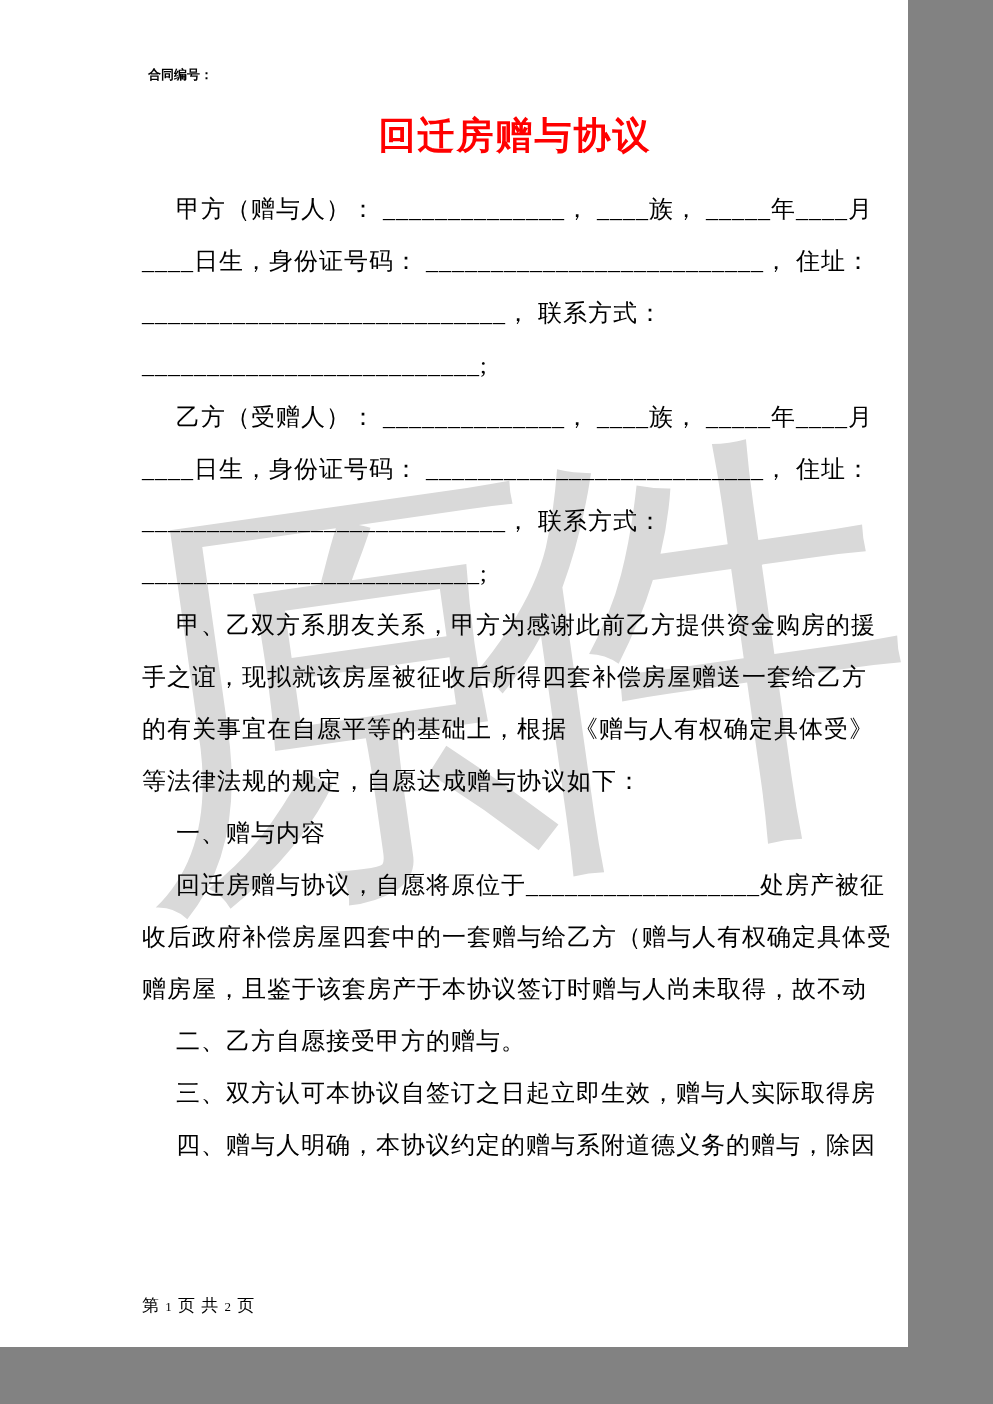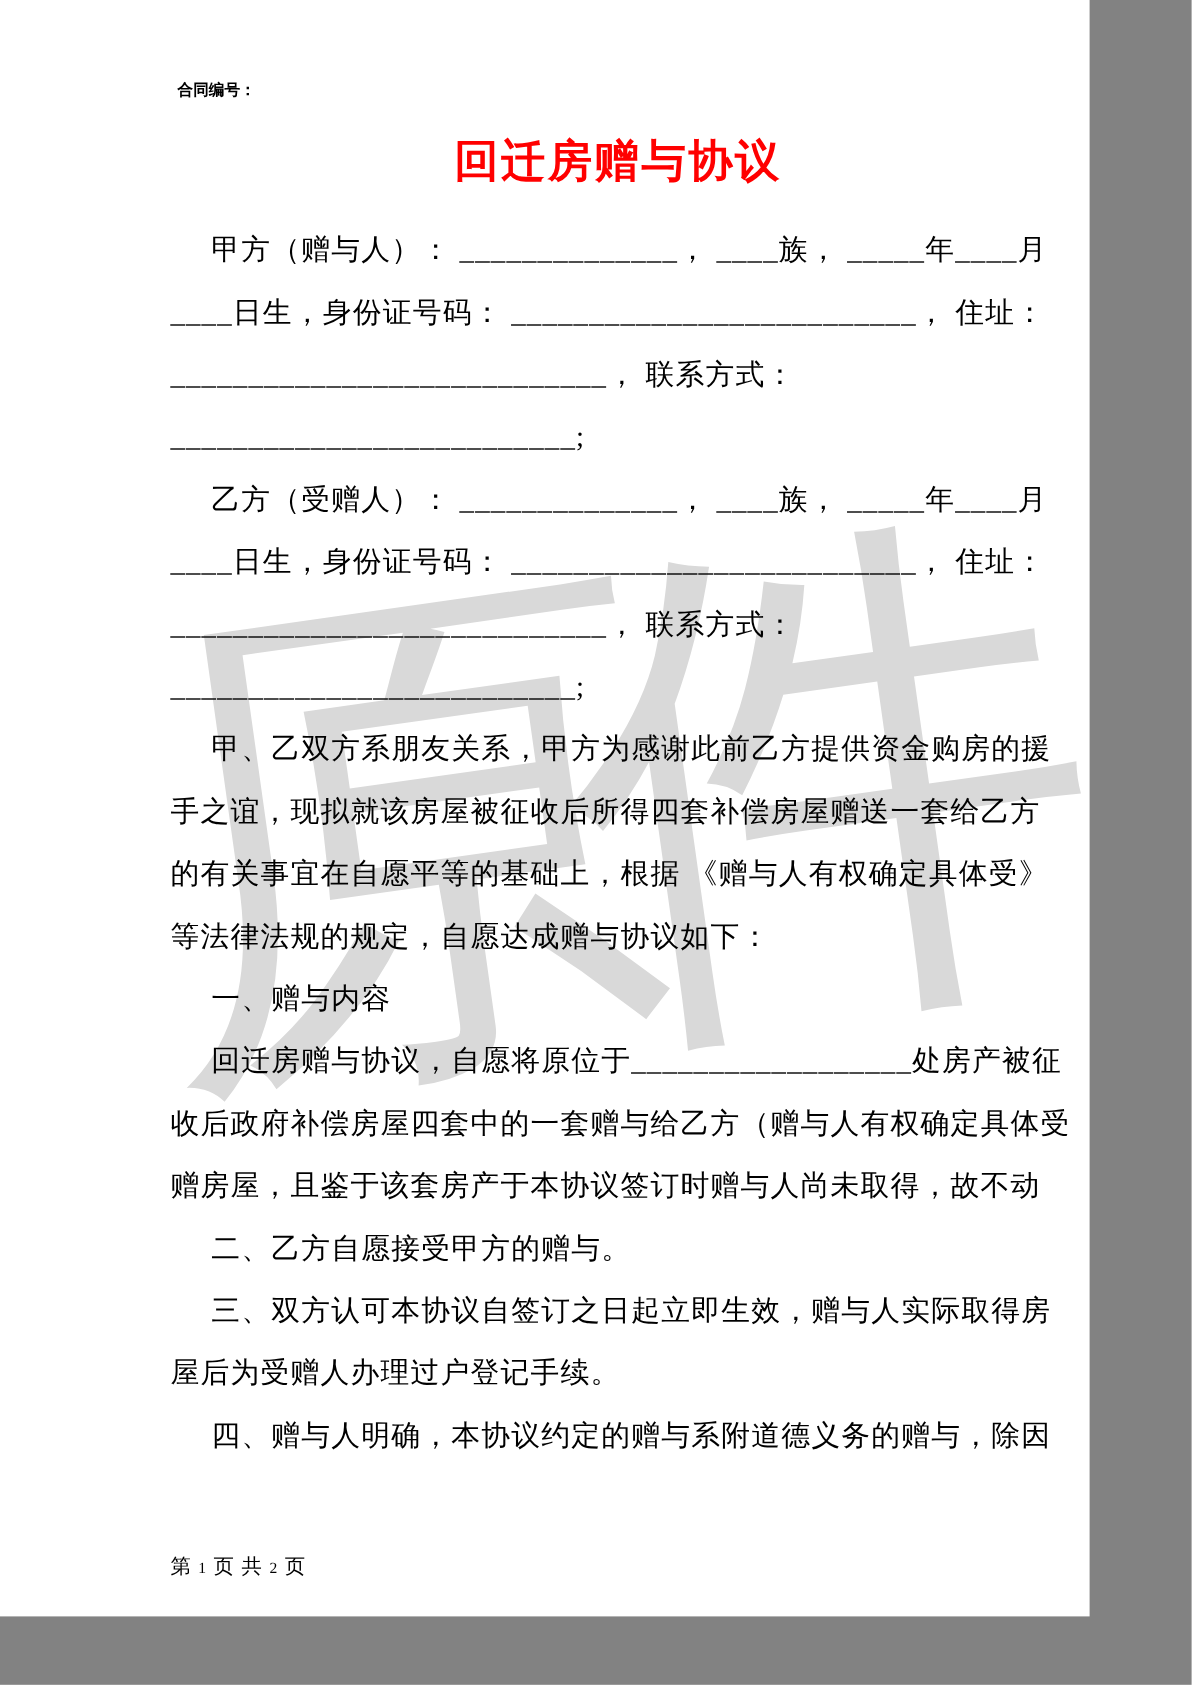--- a/index.html
+++ b/index.html
@@ -96,18 +96,17 @@
         <div class="line indent">甲、乙双方系朋友关系，甲方为感谢此前乙方提供资金购房的援</div>
         <div class="line">手之谊，现拟就该房屋被征收后所得四套补偿房屋赠送一套给乙方</div>
         <div class="line">的有关事宜在自愿平等的基础上，根据 《赠与人有权确定具体受》</div>
         <div class="line">等法律法规的规定，自愿达成赠与协议如下：</div>
         <div class="line indent">一、赠与内容</div>
         <div class="line indent">回迁房赠与协议，自愿将原位于__________________处房产被征</div>
         <div class="line">收后政府补偿房屋四套中的一套赠与给乙方（赠与人有权确定具体受</div>
         <div class="line">赠房屋，且鉴于该套房产于本协议签订时赠与人尚未取得，故不动</div>
         <div class="line indent">二、乙方自愿接受甲方的赠与。</div>
         <div class="line indent">三、双方认可本协议自签订之日起立即生效，赠与人实际取得房</div>
-        <div class="line">屋后为受赠人办理过户登记手续。</div>
         <div class="line indent">四、赠与人明确，本协议约定的赠与系附道德义务的赠与，除因</div>
       </div>
     <div class="footer"><span class="cjk">第</span> <span class="digit">1</span> <span class="cjk">页</span> <span class="cjk">共</span> <span class="digit">2</span> <span class="cjk">页</span></div>
   </div>
 </div>
 
 </body></html>

